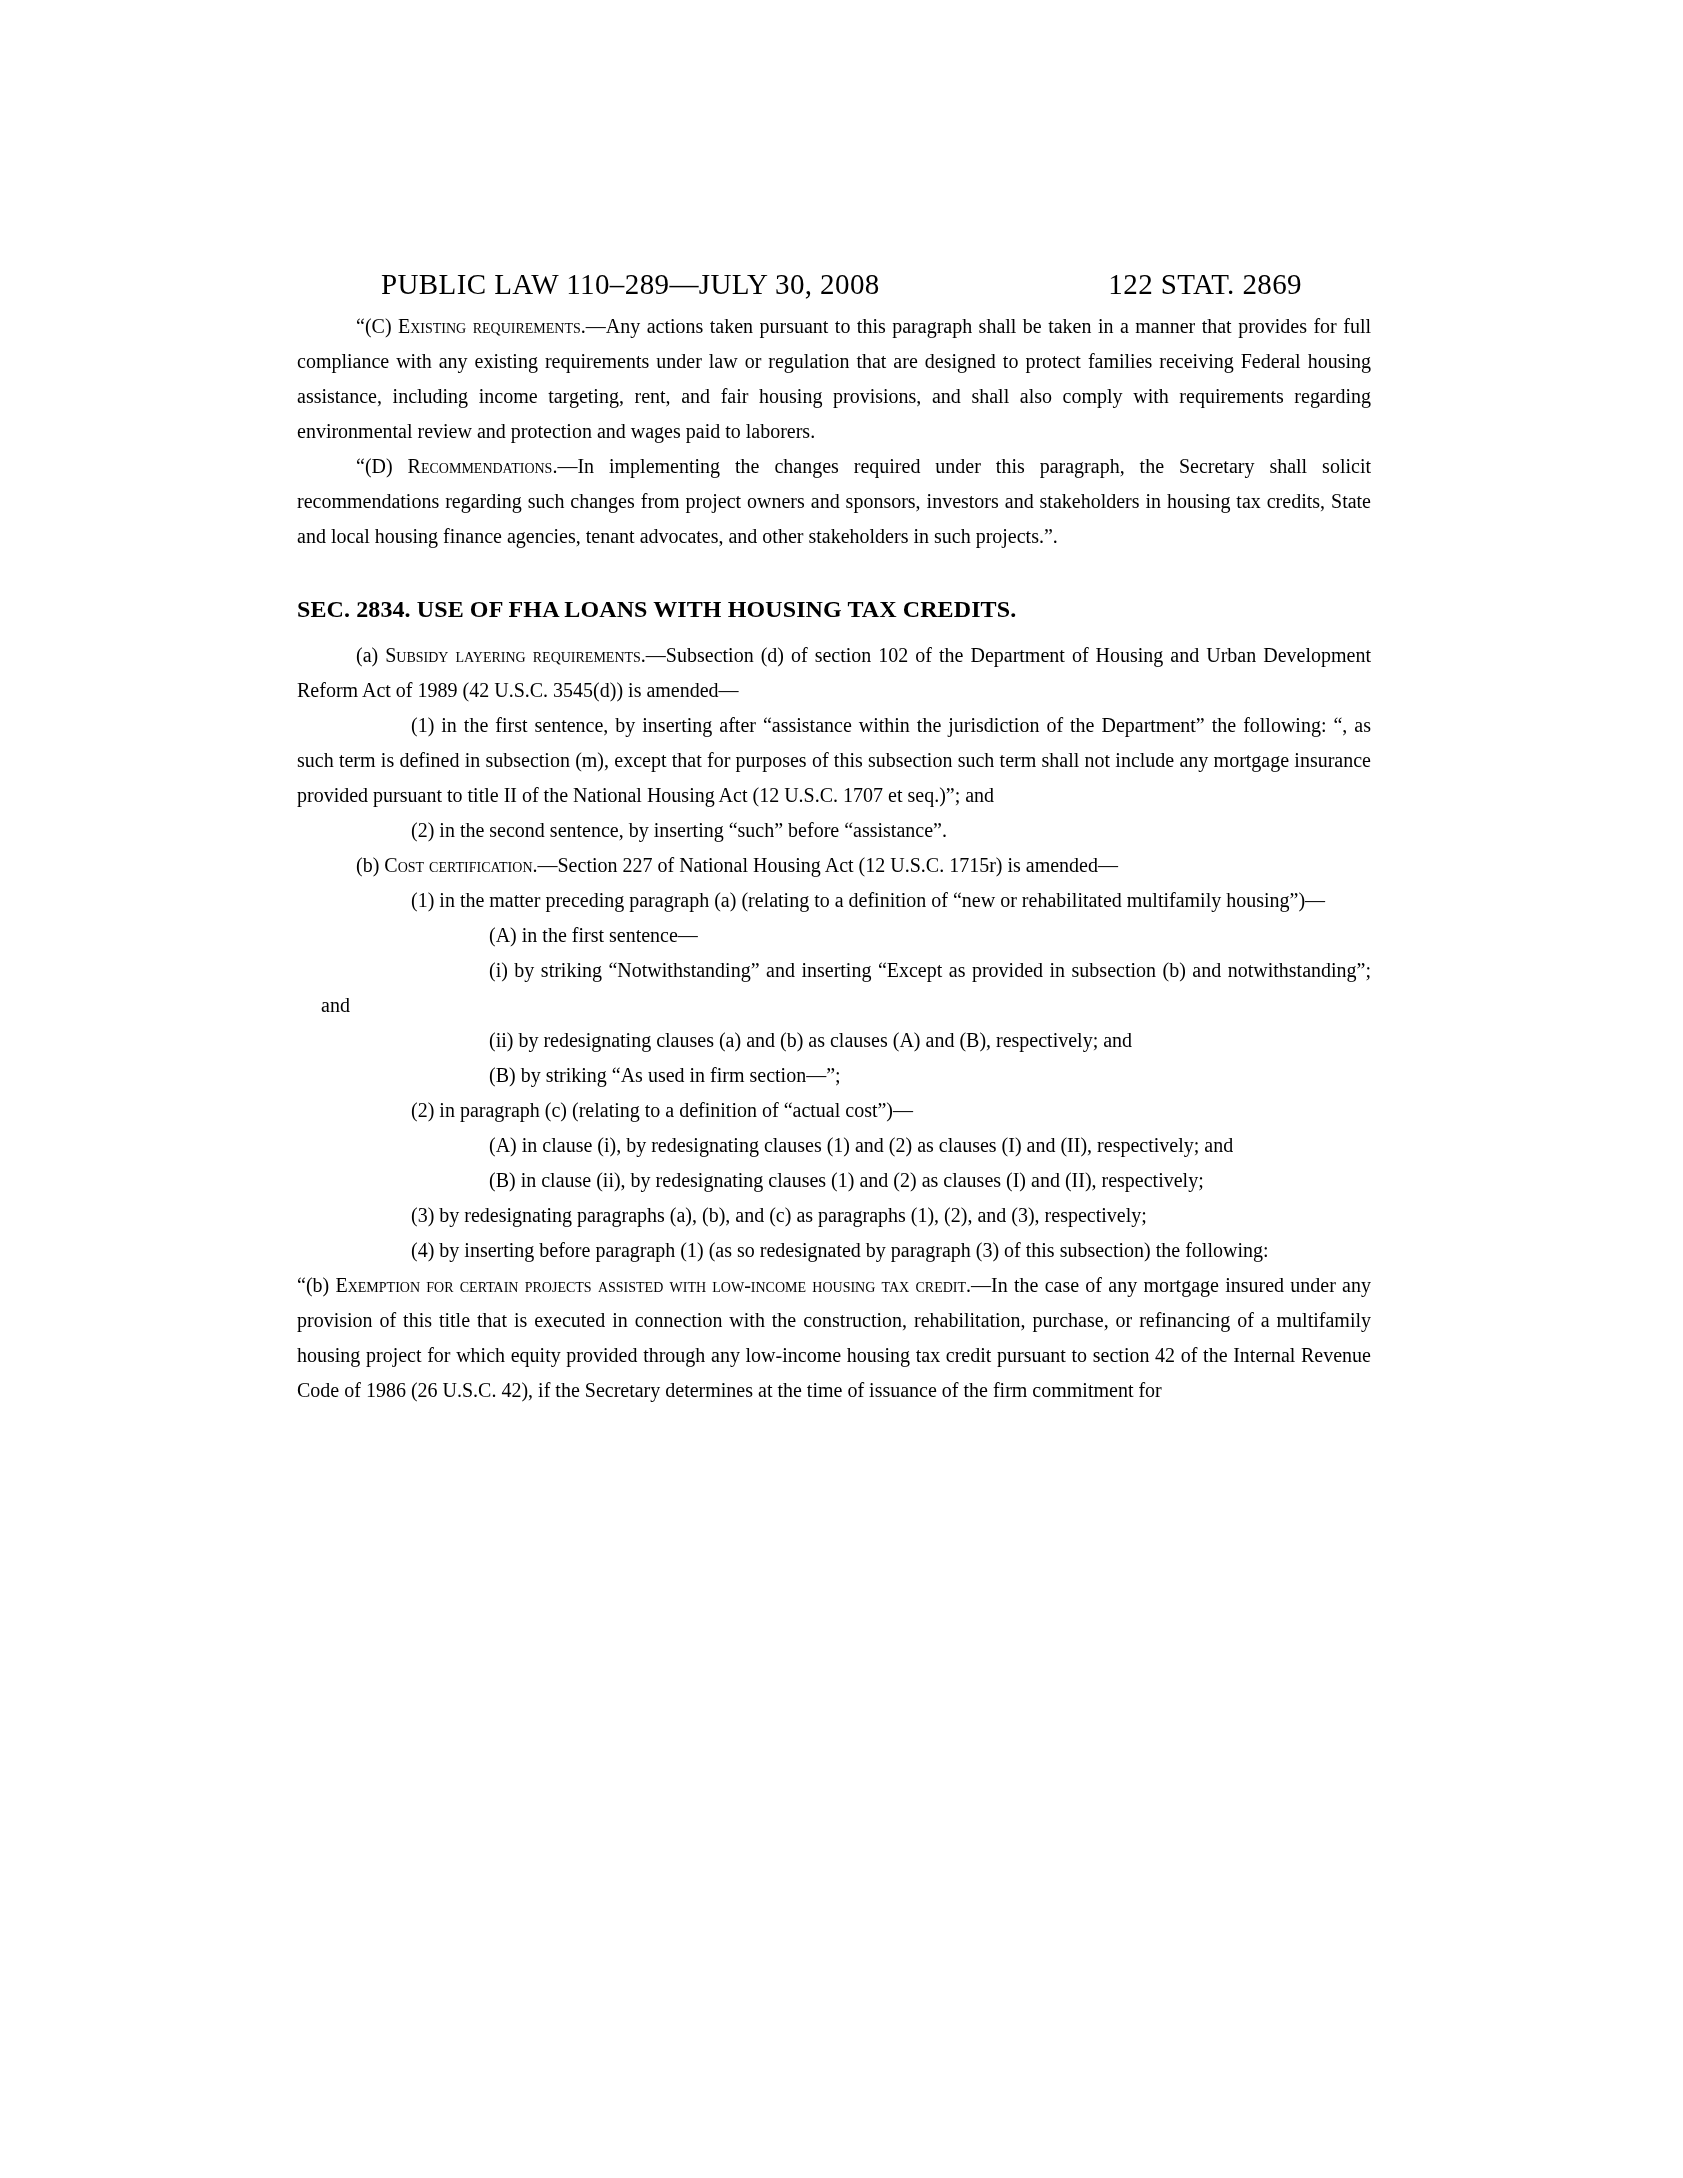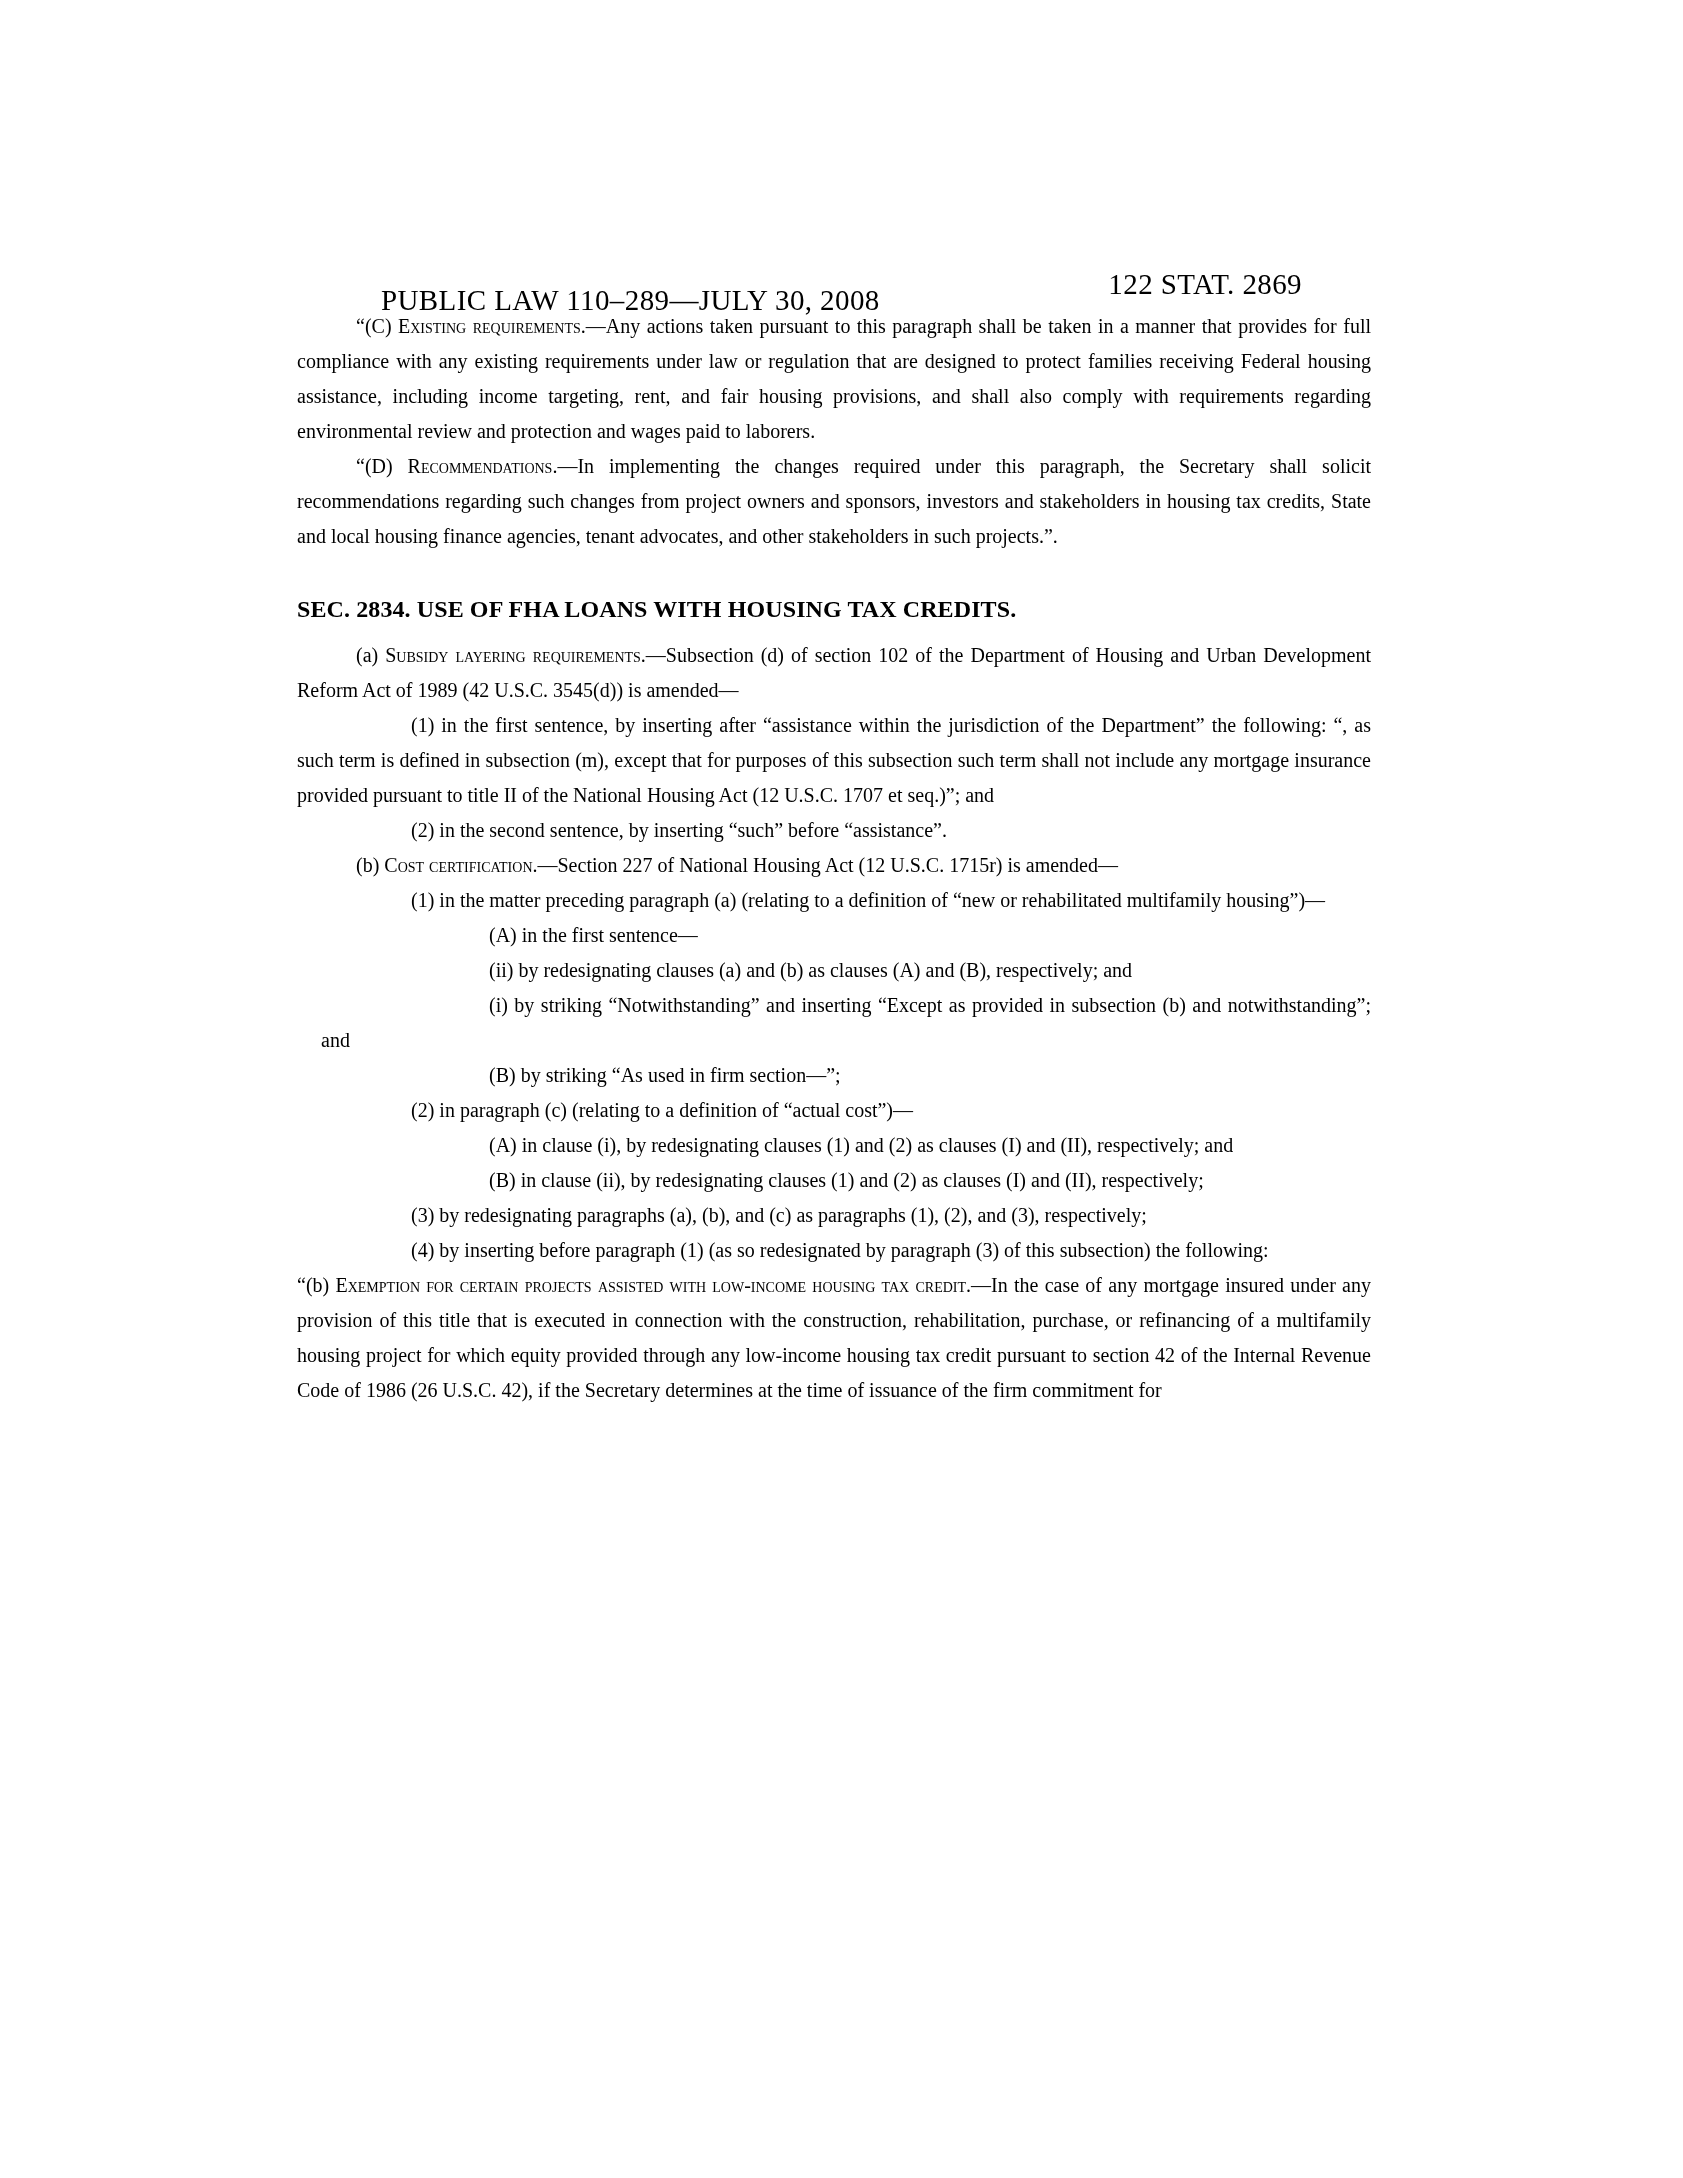--- a/index.html
+++ b/index.html
@@ -35,21 +35,20 @@
     display: inline-block;
     width: 921px;
     text-align: left;
     position: relative;
   }
   .header .hdr-left {
     position: absolute;
     left: 0;
     top: 0;
     white-space: nowrap;
-    margin-top: 16px;
   }
   .header .hdr-right {
     position: absolute;
     right: 0;
     top: 0;
     white-space: nowrap;
   }
   .body-col {
     position: absolute;
     left: 297px;
@@ -118,23 +117,23 @@
     <p class="ind-sub">(1) in the first sentence, by inserting after “assistance within the jurisdiction of the Department” the following: “, as such term is defined in subsection (m), except that for purposes of this subsection such term shall not include any mortgage insurance provided pursuant to title II of the National Housing Act (12 U.S.C. 1707 et seq.)”; and</p>
 
     <p class="ind-sub">(2) in the second sentence, by inserting “such” before “assistance”.</p>
 
     <p class="ind-para">(b) <span class="sc">Cost certification</span>.—Section 227 of National Housing Act (12 U.S.C. 1715r) is amended—</p>
 
     <p class="ind-sub">(1) in the matter preceding paragraph (a) (relating to a definition of “new or rehabilitated multifamily housing”)—</p>
 
     <p class="ind-subsub">(A) in the first sentence—</p>
 
+    <p class="ind-subsub">(i) by striking “Notwithstanding” and inserting “Except as provided in subsection (b) and notwithstanding”; and</p>
+
     <p class="ind-subsub">(ii) by redesignating clauses (a) and (b) as clauses (A) and (B), respectively; and</p>
-
-    <p class="ind-subsub">(i) by striking “Notwithstanding” and inserting “Except as provided in subsection (b) and notwithstanding”; and</p>
 
     <p class="ind-subsub">(B) by striking “As used in firm section—”;</p>
 
     <p class="ind-sub">(2) in paragraph (c) (relating to a definition of “actual cost”)—</p>
 
     <p class="ind-subsub">(A) in clause (i), by redesignating clauses (1) and (2) as clauses (I) and (II), respectively; and</p>
 
     <p class="ind-subsub">(B) in clause (ii), by redesignating clauses (1) and (2) as clauses (I) and (II), respectively;</p>
 
     <p class="ind-sub">(3) by redesignating paragraphs (a), (b), and (c) as paragraphs (1), (2), and (3), respectively;</p>

